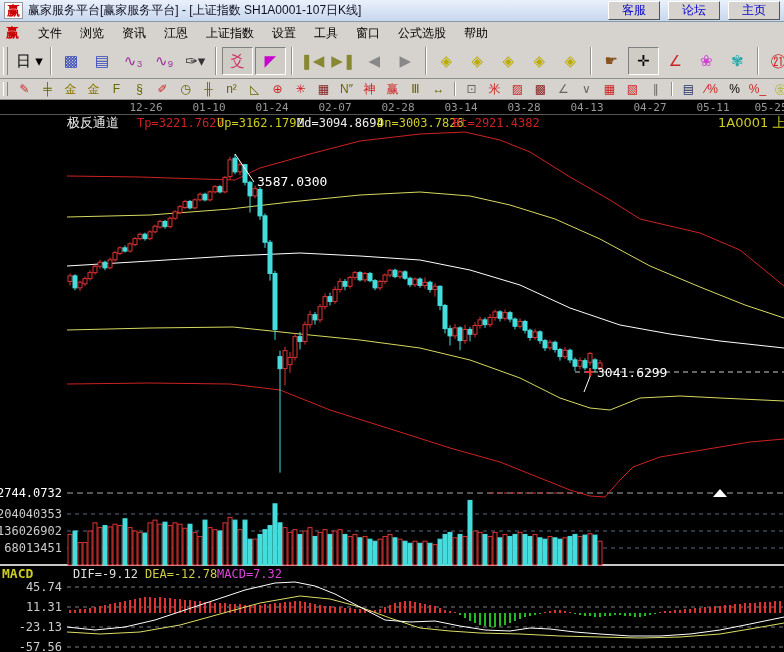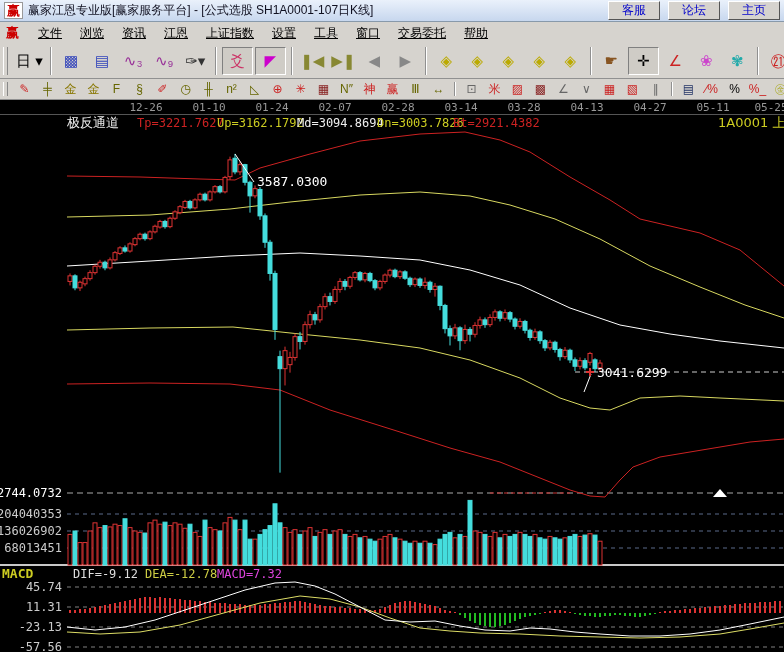--- a/index.html
+++ b/index.html
@@ -36,40 +36,40 @@
   text{font-family:"DejaVu Sans Mono","Liberation Mono",monospace;}
   text.cjk{font-family:"DejaVu Sans","Liberation Sans",sans-serif;}
 </style>
 </head>
 <body>
 
 <div class="win">
 
   <div class="titlebar">
     <span class="tlogo">赢</span>
-    <span class="ttext">赢家江恩专业版[赢家服务平台] - [公式选股  SH1A0001-107日K线]</span>
+    <span class="ttext">赢家服务平台[赢家服务平台] - [上证指数  SH1A0001-107日K线]</span>
     <span style="display:flex;">
         <div class="tbtn">客服</div>
         <div class="tbtn">论坛</div>
         <div class="tbtn">主页</div>
       </span>
   </div>
 
   <div class="menubar">
     <span class="mlogo">赢</span>
-    <span style="display:flex;text-decoration:underline;">
+    <span style="display:flex;">
         <span class="menu-item">文件</span>
         <span class="menu-item">浏览</span>
         <span class="menu-item">资讯</span>
         <span class="menu-item">江恩</span>
         <span class="menu-item">上证指数</span>
         <span class="menu-item">设置</span>
         <span class="menu-item">工具</span>
         <span class="menu-item">窗口</span>
-        <span class="menu-item">交易委托</span>
+        <span class="menu-item">公式选股</span>
         <span class="menu-item">帮助</span>
       </span>
   </div>
 
   <div class="tb tb1">
       <span class="handle"></span>
       <span class="ticon" style="color: rgb(0, 0, 0);">日 ▾</span>
       <span class="sep"></span>
       <span class="ticon" style="color: rgb(51, 68, 187);">▩</span>
       <span class="ticon" style="color: rgb(51, 68, 187);">▤</span>

